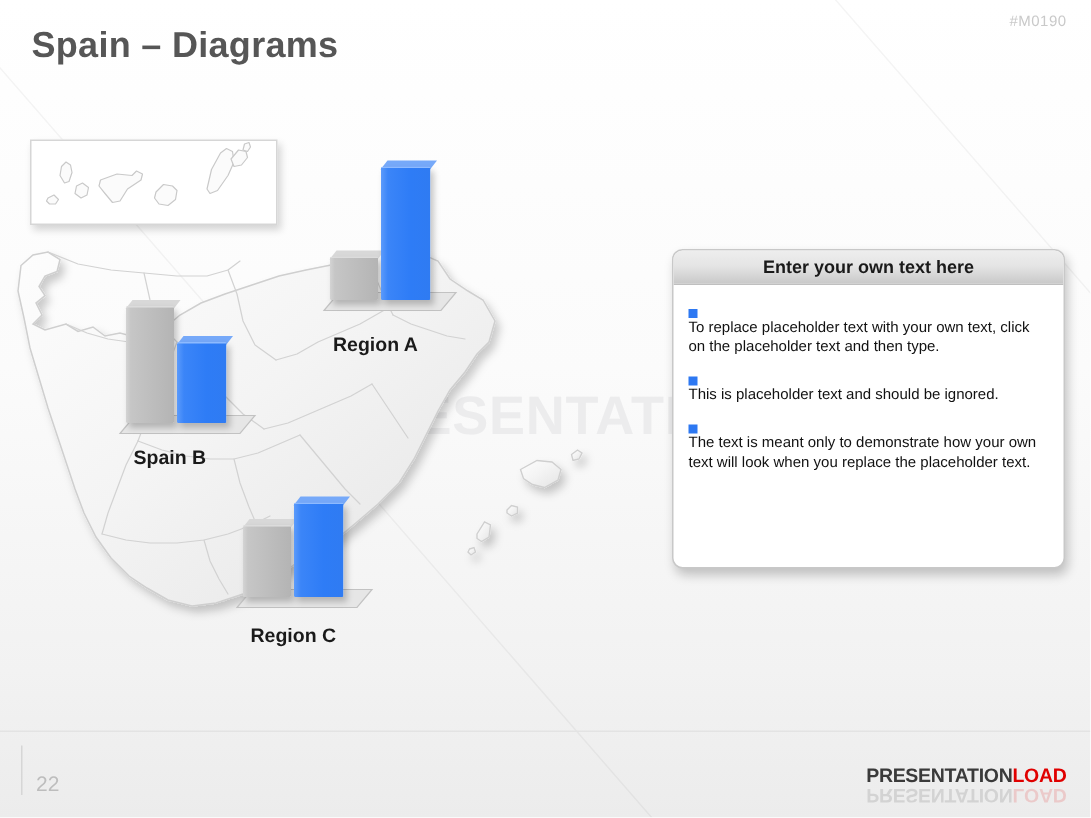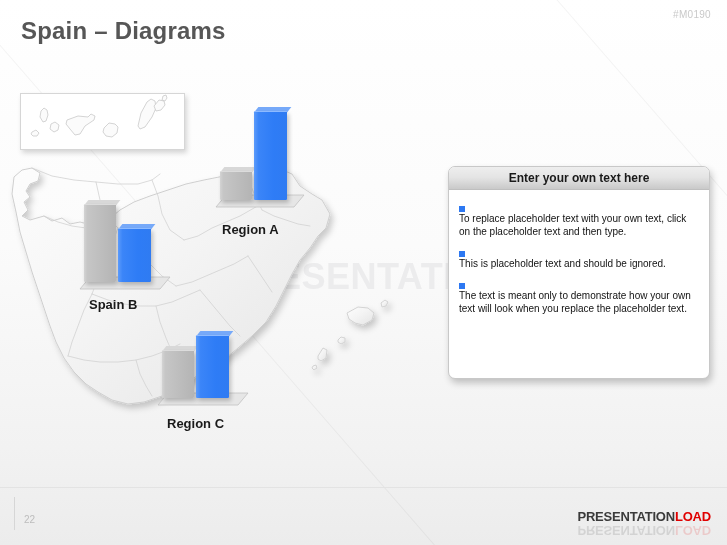--- a/index.html
+++ b/index.html
@@ -263,21 +263,21 @@
     left: 14px;
     top: 497px;
     width: 1px;
     height: 33px;
     background: #d6d6d6;
   }
   .page-num {
     position: absolute;
     left: 24px;
     top: 514px;
-    font-size: 10px;
+    font-size: 14px;
     color: #bdbdbd;
   }
   .brand {
     position: absolute;
     right: 16px;
     top: 509px;
     font-size: 13px;
     font-weight: bold;
     letter-spacing: -0.2px;
     white-space: nowrap;

